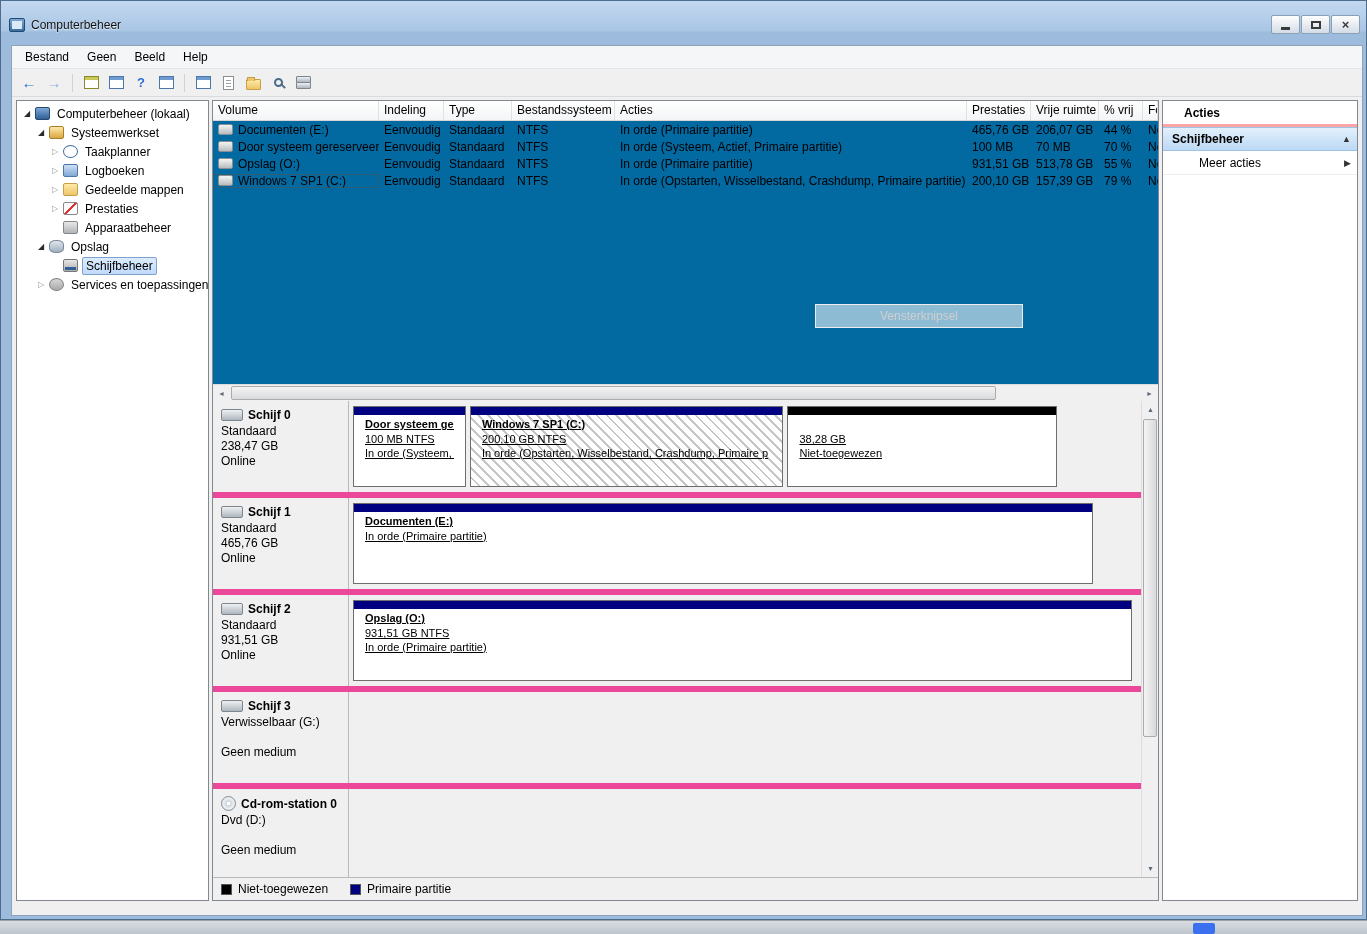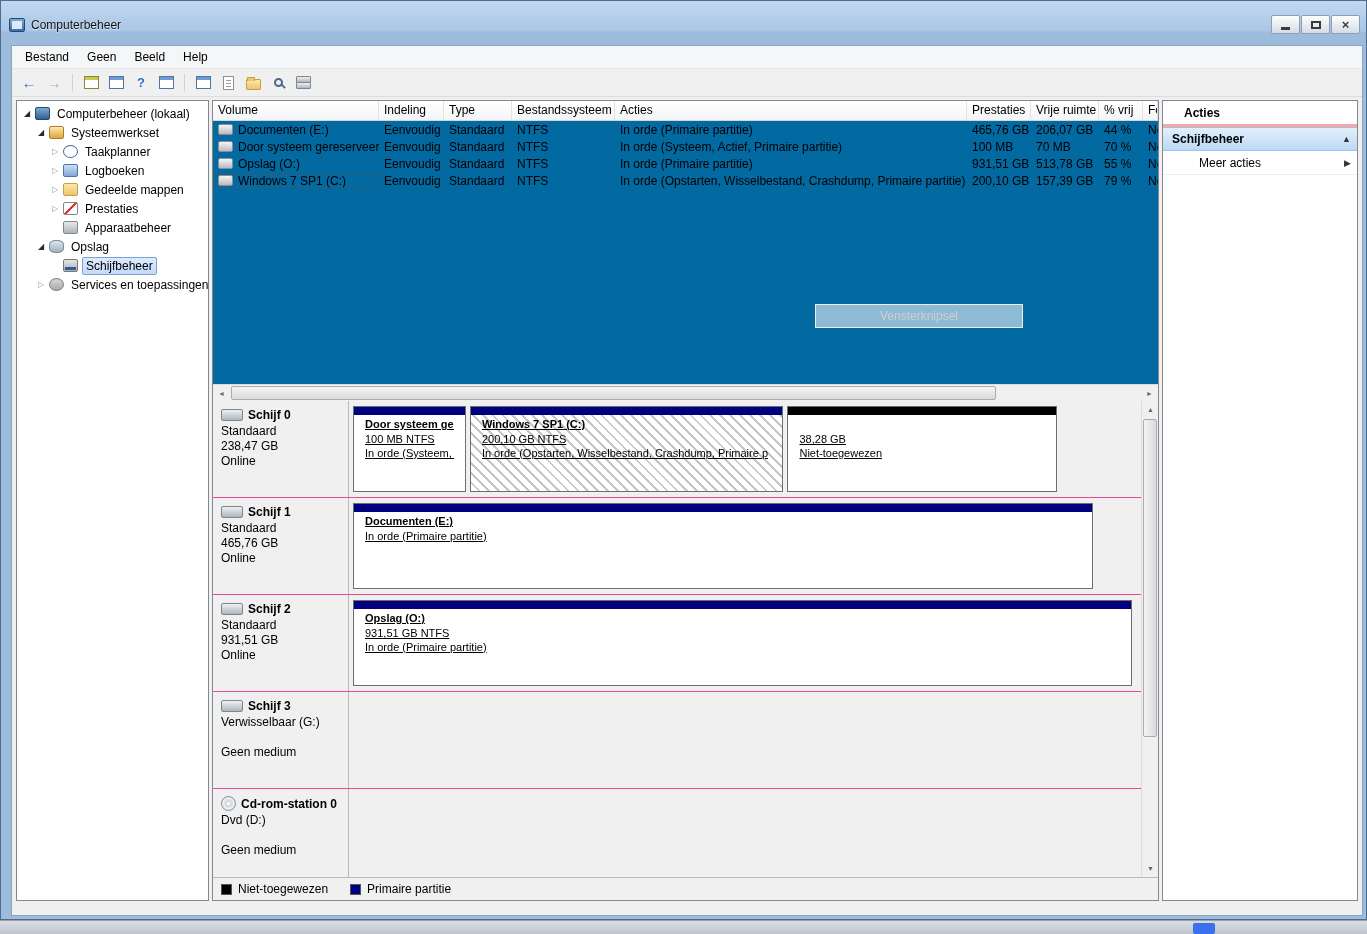--- a/index.html
+++ b/index.html
@@ -112,21 +112,21 @@
              background:linear-gradient(#f4f4f4,#d9dadc); border:1px solid #a9abad; border-radius:2px; }
   .vscroll { width:17px; background:#f0f0f0; border-left:1px solid #dcdcdc; display:flex;
              flex-direction:column; flex:none; }
   .v-track { flex:1; position:relative; }
   .v-thumb { position:absolute; top:1px; left:1px; right:1px; height:72%;
              background:linear-gradient(90deg,#f4f4f4,#d9dadc); border:1px solid #a9abad; border-radius:2px; }
 
   
   .disk-wrap { flex:1; display:flex; overflow:hidden; background:#f0f0f0; }
   .disk-rows { flex:1; overflow:hidden; }
-  .disk-row { height:97px; display:flex; border-bottom:1px solid #ec4899; }
+  .disk-row { height:97px; display:flex; border-bottom:6px solid #ec4899; }
   .dinfo { width:136px; flex:none; padding:7px 6px 4px 8px; border-right:1px solid #b9b9b9;
            background:#f0f0f0; overflow:hidden; }
   .dhead { display:flex; align-items:center; gap:5px; margin-bottom:2px; }
   .dname { font-weight:bold; white-space:nowrap; }
   .dline { line-height:15px; white-space:nowrap; }
   .dline.gap { margin-top:15px; }
   .drive-icon { width:22px; height:12px; background:linear-gradient(#eef1f4,#aeb6bd);
                 border:1px solid #7e868d; border-radius:2px; flex:none; }
   .cd-icon { width:15px; height:15px; border-radius:50%; flex:none; border:1px solid #8a9097;
              background:radial-gradient(circle, #fff 18%, #cdd4da 22%, #eef2f5 60%, #aab3ba 100%); }

